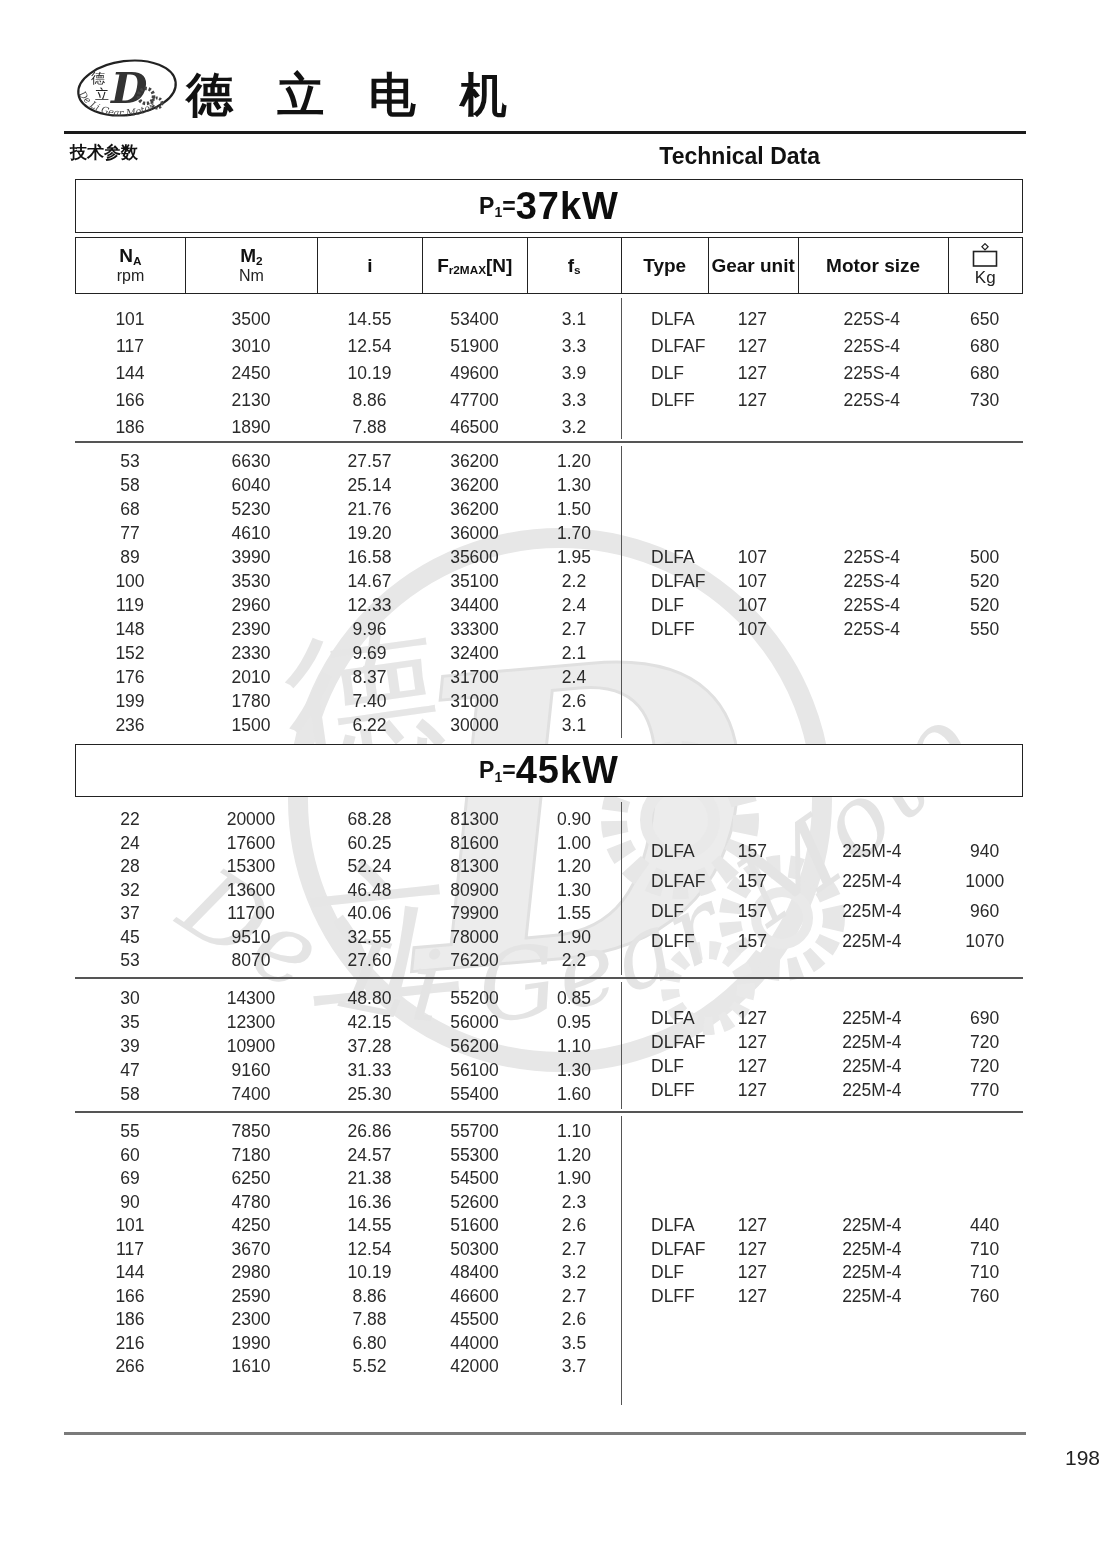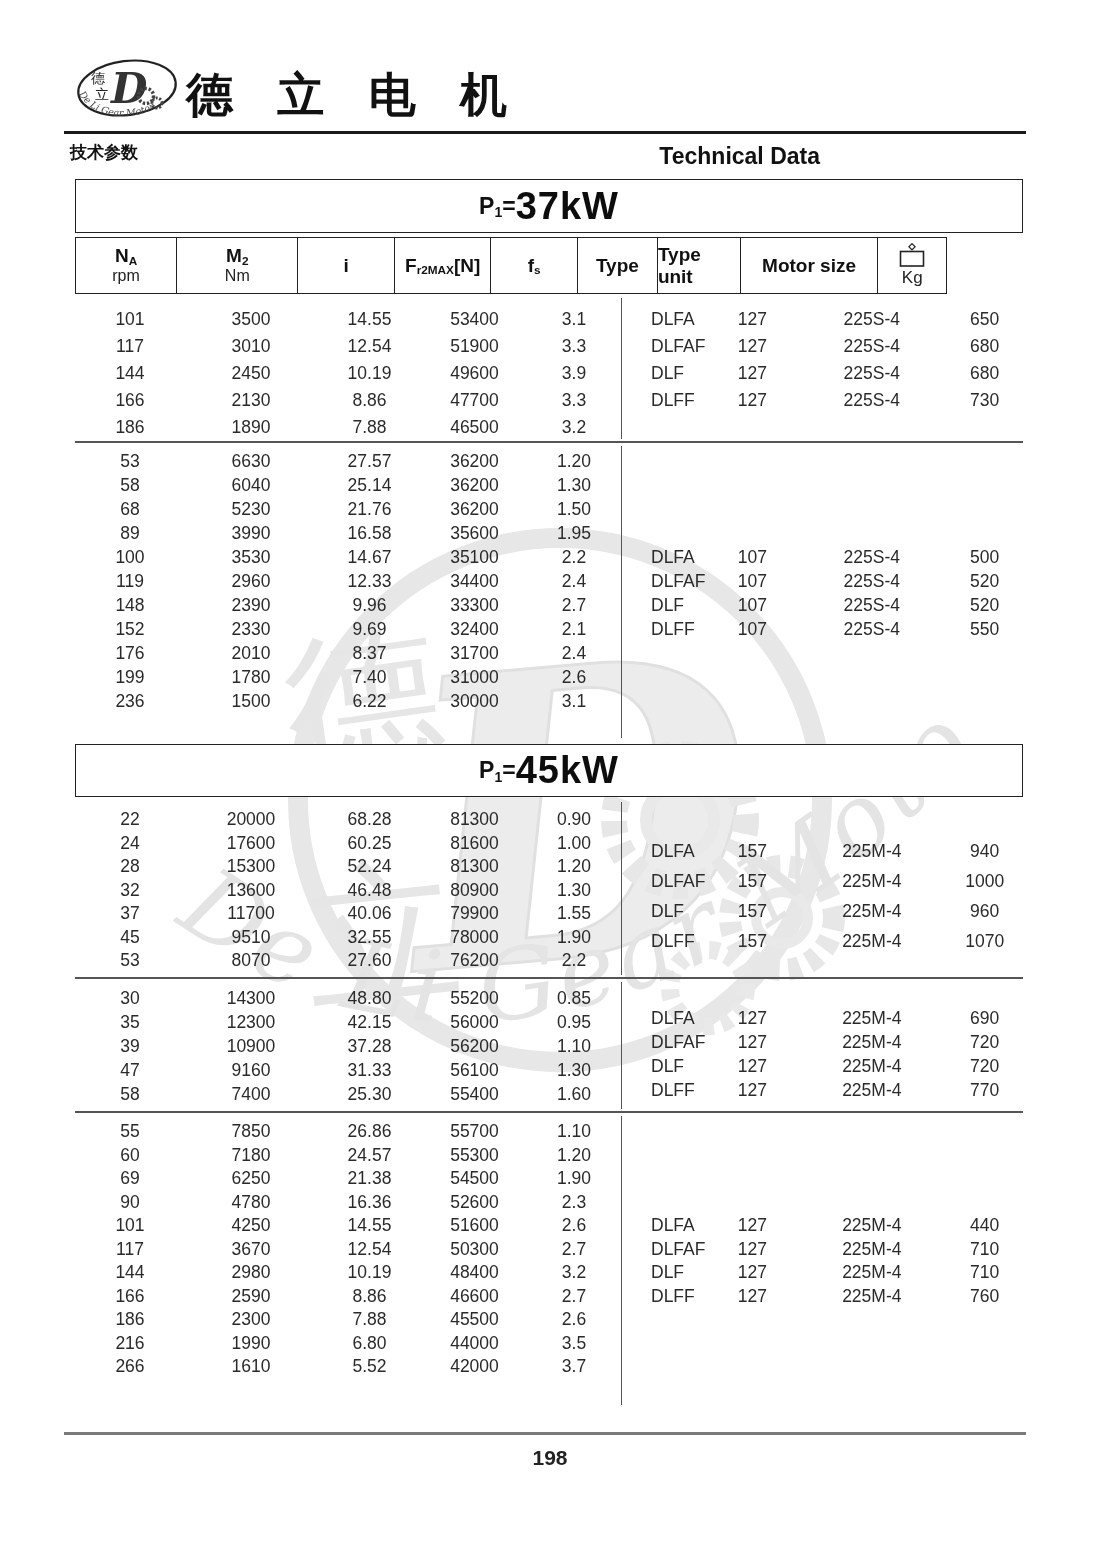--- a/index.html
+++ b/index.html
@@ -24,21 +24,21 @@
   
   .band {
     position:absolute; left:75px; width:948px; border:1.5px solid #222; background:#fff;
     display:flex; align-items:center; justify-content:center;
   }
   .band .bp { font-size:23px; font-weight:bold; color:#111; }
   .band .bp sub { font-size:14px; position:relative; top:0.25em; vertical-align:baseline; }
   .band .bkw { font-size:38px; font-weight:bold; letter-spacing:1px; color:#0d0d0d; }
   
   .cols {
-    position:absolute; left:75px; top:237px; width:872px; height:57px;
+    position:absolute; left:75px; top:237px; width:948px; height:57px;
     border:1.5px solid #222; display:flex; background:#fff;
   }
   .hcell {
     display:flex; flex-direction:column; align-items:center; justify-content:center;
     border-right:1.5px solid #222; font-weight:bold; font-size:19px; color:#111; line-height:1.15;
   }
   .hcell:last-child { border-right:none; }
   .hcell sub { font-size:0.62em; vertical-align:baseline; position:relative; top:0.22em; font-weight:bold; }
   .hunit { font-weight:normal; font-size:16px; color:#222; }
   .w0{width:110px}.w1{width:132px}.w2{width:105px}.w3{width:105px}.w4{width:94px}
@@ -51,22 +51,22 @@
   .dc0{width:110px;text-align:center}.dc1{width:132px;text-align:center}
   .dc2{width:105px;text-align:center}.dc3{width:105px;text-align:center}
   .dc4{width:94px;text-align:center}
   .typegroup { position:absolute; left:546px; top:var(--tt); width:402px; }
   .trow { display:flex; height:var(--trh); align-items:center; font-size:17.5px; color:#2a2a2a; }
   .tc0{width:87px; padding-left:30px; text-align:left}
   .tc1{width:90px;text-align:center}.tc2{width:150px;text-align:center}.tc3{width:77px;text-align:center}
   .hsep { position:absolute; left:75px; width:948px; height:2px; background:#555; }
   
   .bottom-rule { position:absolute; left:64px; top:1432px; width:962px; height:2.5px; background:#7a7a7a; }
-  .pagenum { position:absolute; left:0; top:1446px; width:1100px; text-align:center;
-             font-size:21px; color:#222;font-weight:bold; }
+  .pagenum { position:absolute; left:0; top:1446px; width:1100px; text-align:right;
+             font-size:21px; color:#222; }
 </style>
 </head>
 <body>
 
 <div class="page">
 
   <svg class="watermark" width="910" height="580" viewBox="0 0 910 580">
     <circle cx="440" cy="280" r="262" fill="none" stroke="#e7e7e7" stroke-width="20"></circle>
     <text x="165" y="235" font-size="155" fill="#e6e6e6" font-family="DejaVu Serif, serif" transform="rotate(-8 240 180)">德</text>
     <text x="185" y="470" font-size="155" fill="#e6e6e6" font-family="DejaVu Serif, serif" transform="rotate(-6 260 420)">立</text>
@@ -129,21 +129,21 @@
       <div class="hcell w3">
         <div><span>F</span><sub>r2MAX</sub><span>[N]</span></div>
       </div>
       <div class="hcell w4">
         <div><span>f</span><sub>s</sub></div>
       </div>
       <div class="hcell w5">
           <div>Type</div>
         </div>
       <div class="hcell w6">
-          <div>Type unit</div>
+          <div>Gear unit</div>
         </div>
       <div class="hcell w7">
           <div>Motor size</div>
         </div>
       <div class="hcell w8">
         <svg width="30" height="25" viewBox="0 0 30 25">
           <rect x="3.5" y="8.5" width="23" height="14.5" fill="none" stroke="#222" stroke-width="1.6"></rect>
           <rect x="12.8" y="1.6" width="4.4" height="4.4" fill="none" stroke="#222" stroke-width="1.2" transform="rotate(45 15 3.8)"></rect>
         </svg>
         <div class="hunit" style="font-size:17px;">Kg</div>
@@ -235,20 +235,27 @@
             <span class="dc4">1.30</span>
           </div>
           <div class="drow">
             <span class="dc0">68</span>
             <span class="dc1">5230</span>
             <span class="dc2">21.76</span>
             <span class="dc3">36200</span>
             <span class="dc4">1.50</span>
           </div>
           <div class="drow">
+            <span class="dc0">77</span>
+            <span class="dc1">4610</span>
+            <span class="dc2">19.20</span>
+            <span class="dc3">36000</span>
+            <span class="dc4">1.70</span>
+          </div>
+          <div class="drow">
             <span class="dc0">89</span>
             <span class="dc1">3990</span>
             <span class="dc2">16.58</span>
             <span class="dc3">35600</span>
             <span class="dc4">1.95</span>
           </div>
           <div class="drow">
             <span class="dc0">100</span>
             <span class="dc1">3530</span>
             <span class="dc2">14.67</span>

